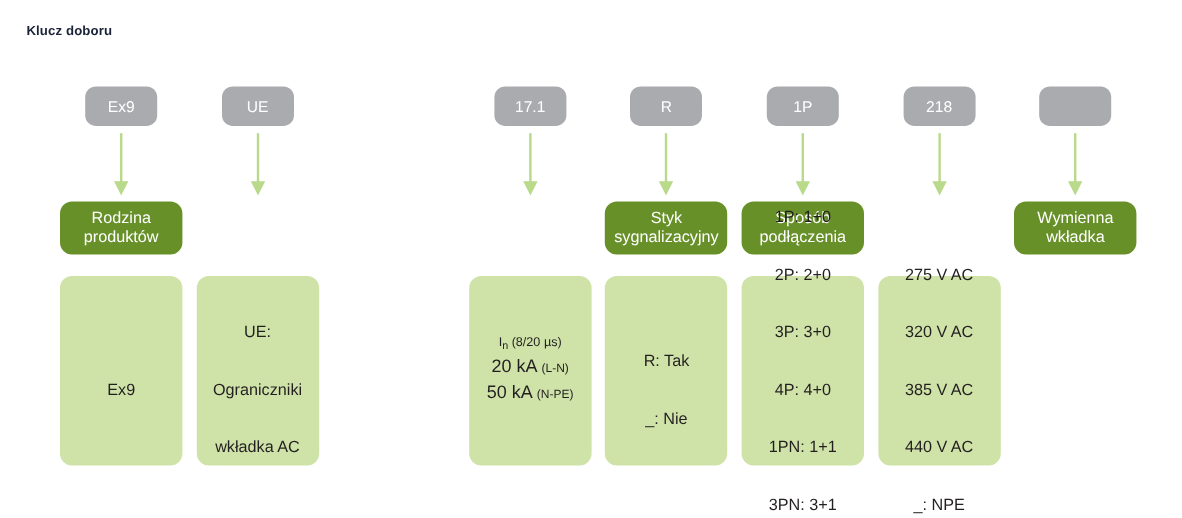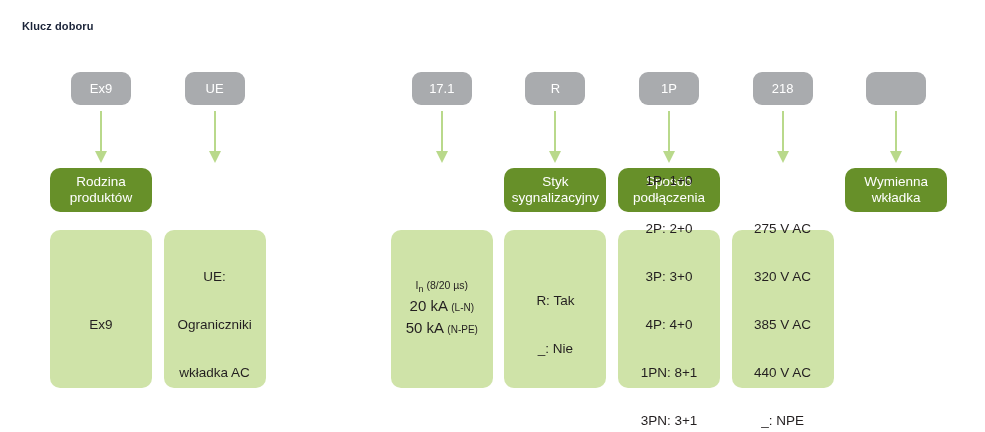--- a/index.html
+++ b/index.html
@@ -212,21 +212,21 @@
         <div class="shaft"></div>
         <div class="head"></div>
       </div>
       <div class="header-box">Sposób podłączenia</div>
       <div class="body-box">
         <div class="body-inner">
           <span class="line">1P: 1+0</span>
           <span class="line">2P: 2+0</span>
           <span class="line">3P: 3+0</span>
           <span class="line">4P: 4+0</span>
-          <span class="line">1PN: 8+1</span>
+          <span class="line">1PN: 1+1</span>
           <span class="line">3PN: 3+1</span>
           <span class="line">NPE: 0+3</span>
         </div>
       </div>
     </div>
     <div class="col" style="left: 731.6px;">
       <div class="code-pill">218</div>
       <div class="arrow">
         <div class="shaft"></div>
         <div class="head"></div>

